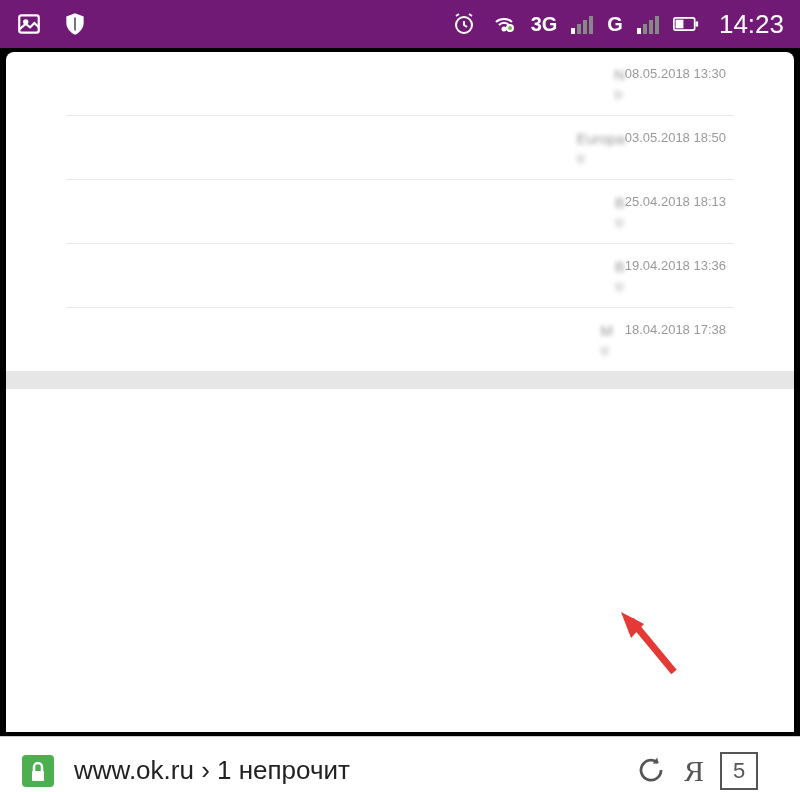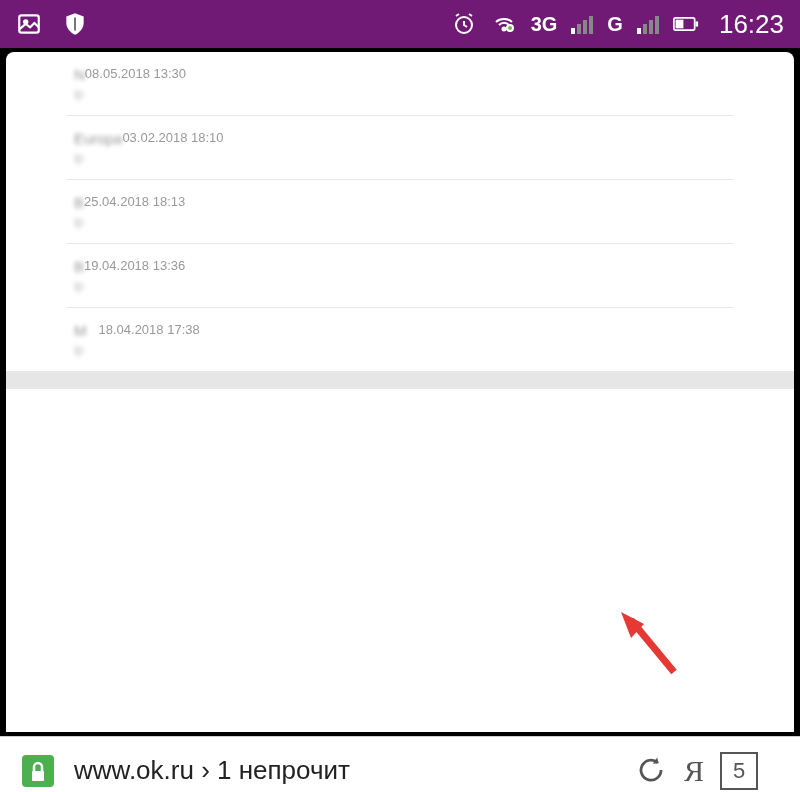--- a/index.html
+++ b/index.html
@@ -58,21 +58,21 @@
       height: 100%;
       overflow: hidden;
     }
     .list-panel {
       background: #fff;
       margin: 0 60px 0 60px;
       padding: 0;
     }
     .list-item {
       display: flex;
-      justify-content: flex-start;
+      justify-content: flex-end;
       align-items: flex-start;
       padding: 14px 8px 14px 8px;
       border-bottom: 1px solid #e8e8e8;
     }
     .list-item:last-child {
       border-bottom: none;
       gap: 12px;
     }
     .list-item-name {
       font-size: 15px;
@@ -232,40 +232,40 @@
       <div class="signal-bar" style="height:14px"></div>
       <div class="signal-bar" style="height:18px"></div>
     </div>
     <div class="status-icon">
       <svg viewBox="0 0 30 16" width="30" height="16">
         <rect x="1" y="1" width="24" height="14" rx="2" fill="none" stroke="#fff" stroke-width="2"></rect>
         <rect x="3" y="3" width="9" height="10" fill="#fff"></rect>
         <rect x="26" y="5" width="3" height="6" fill="#fff"></rect>
       </svg>
     </div>
-    <span class="status-time">16:23</span>
+    <span class="status-time">14:23</span>
   </div>
 </div>
 
 <div class="content-area">
   <div class="page-container">
     <div class="list-panel">
       <div class="list-item">
         <div>
           <div class="list-item-name">N</div>
           <div class="list-item-sub">ip</div>
         </div>
         <div class="list-item-date">08.05.2018 13:30</div>
       </div>
       <div class="list-item">
         <div>
           <div class="list-item-name">Europa</div>
           <div class="list-item-sub">ip</div>
         </div>
-        <div class="list-item-date">03.02.2018 18:10</div>
+        <div class="list-item-date">03.05.2018 18:50</div>
       </div>
       <div class="list-item">
         <div>
           <div class="list-item-name">B</div>
           <div class="list-item-sub">ip</div>
         </div>
         <div class="list-item-date">25.04.2018 18:13</div>
       </div>
       <div class="list-item">
         <div>

